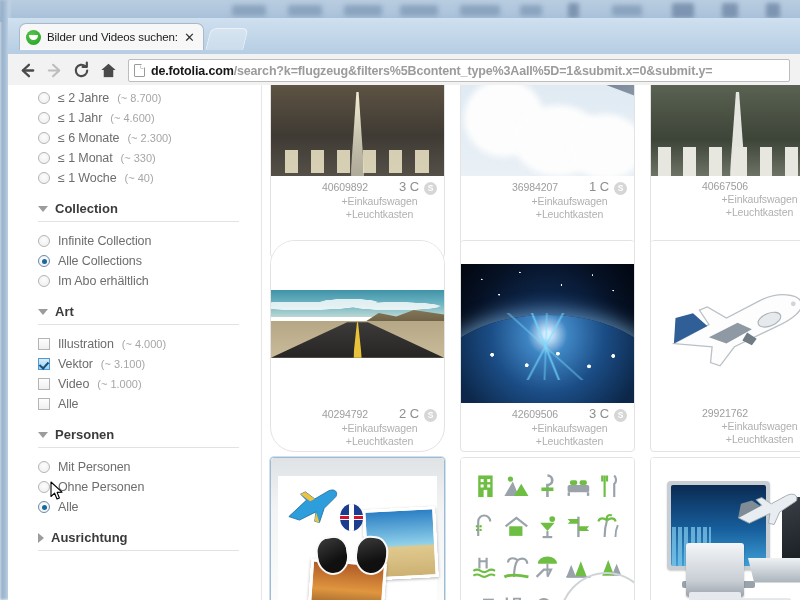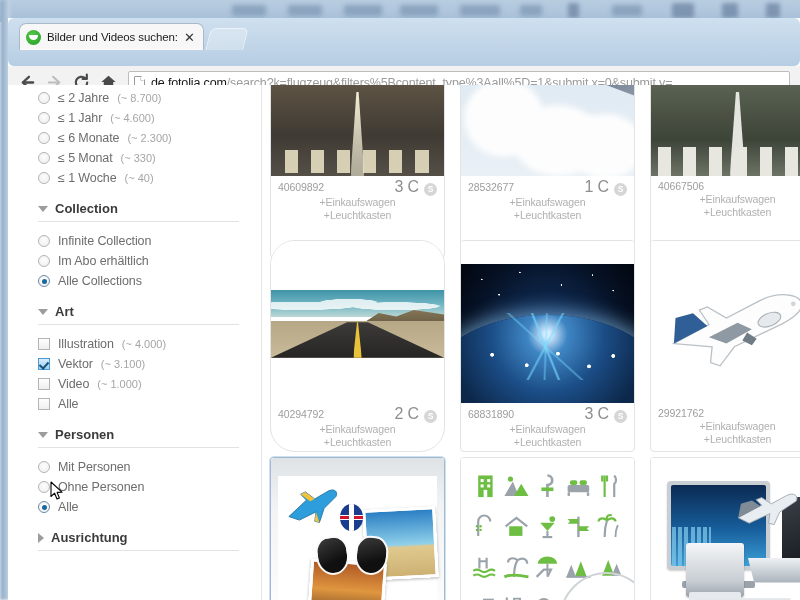--- a/index.html
+++ b/index.html
@@ -33,23 +33,22 @@
     background: linear-gradient(90deg,#8fa9c4 0%, #a8c0d7 60%, #cfdcea 100%);
     filter: blur(1.5px);
   }
 
   
   #browser {
     position: absolute; left: 8px; top: 18px; width: 792px; height: 582px;
     background: #ffffff;
   }
   #tabstrip {
-    position: relative; height: 48px;
+    position: relative; height: 36px;
     background: linear-gradient(180deg,#cfe0ef 0%, #b6cde3 100%);
-    border-radius: 6px;
   }
   #tab {
     position: absolute; left: 11px; top: 5px; width: 185px; height: 27px;
     background: #f7f7f7;
     border: 1px solid #a9b9c8;
     border-bottom: none;
     border-radius: 7px 7px 0 0;
     display: flex; align-items: center; padding: 0 6px;
     box-shadow: 0 -1px 2px rgba(255,255,255,0.7) inset;
   }
@@ -105,20 +104,21 @@
   }
   #page-icon::after {
     content:""; position:absolute; right:-1px; top:-1px;
     border-left: 4px solid transparent; border-top: 4px solid #fff;
     border-right: 0; border-bottom: 0;
     box-shadow: -1px 1px 0 -0.5px #9a9a9a;
   }
   #url-text {
     font-size: 12.5px; white-space: nowrap; color: #9b9b9b;
     letter-spacing: -0.15px;
+    font-weight: bold;
   }
   #url-text .host { color: #161616; }
 
   
   #page {
     position: absolute; left: 0; top: 67px; width: 792px; height: 515px;
     background: #ffffff; overflow: hidden;
   }
 
   
@@ -195,31 +195,31 @@
     overflow: hidden;
   }
   .cell.sel { border-color: #9fbad2; box-shadow: 0 0 0 1px #cfe0ee; }
   .thumb {
     width: 100%; height: 100%; position: relative; overflow: hidden;
     background: #ffffff;
     display: flex; align-items: center; justify-content: center;
   }
   .meta {
     font-size: 10.5px; color: #9d9d9d; padding: 4px 7px 6px 7px;
-    line-height: 13px; letter-spacing: -0.1px;
+    line-height: 13px; letter-spacing: -0.1px; margin-left: 44px;
   }
   .meta .row1 { display: flex; justify-content: space-between; align-items: center; }
   .meta .links { color: #b0b0b0; text-align: center; }
   .badge-s {
     display: inline-block; width: 13px; height: 13px; border-radius: 50%;
     background: #d6d6d6; color: #fff; font-size: 8.5px;
     text-align: center; line-height: 13px; margin-left: 5px;
     vertical-align: middle; font-weight: bold;
   }
-  .credits { color: #8e8e8e; font-size: 16px; }
+  .credits { color: #8e8e8e; font-size: 13px; }
 
   
   .art { position: absolute; left:0; top:0; width: 100%; height: 100%; }
 
   
   .rw-sunset .sky {
     position:absolute; left:0; top:0; width:100%; height:46%;
     background: linear-gradient(180deg,#6a5638 0%, #b9914f 40%, #e8c274 72%, #f4e2a8 100%);
   }
   .rw-sunset .sun {
@@ -541,46 +541,46 @@
           <span class="lbl">≤ 1 Jahr</span>
           <span class="cnt">(~ 4.600)</span>
         </div>
         <div class="opt">
           <span class="radio"></span>
           <span class="lbl">≤ 6 Monate</span>
           <span class="cnt">(~ 2.300)</span>
         </div>
         <div class="opt">
           <span class="radio"></span>
-          <span class="lbl">≤ 5 Monat</span>
+          <span class="lbl">≤ 1 Monat</span>
           <span class="cnt">(~ 330)</span>
         </div>
         <div class="opt">
           <span class="radio"></span>
           <span class="lbl">≤ 1 Woche</span>
           <span class="cnt">(~ 40)</span>
         </div>
       </div>
 
       <div class="facet-title">
         <span class="caret-down"></span>
         <span>Collection</span>
       </div>
       <div>
         <div class="opt">
           <span class="radio"></span>
           <span class="lbl">Infinite Collection</span>
         </div>
         <div class="opt">
+          <span class="radio sel"></span>
+          <span class="lbl">Alle Collections</span>
+        </div>
+        <div class="opt">
           <span class="radio"></span>
           <span class="lbl">Im Abo erhältlich</span>
-        </div>
-        <div class="opt">
-          <span class="radio sel"></span>
-          <span class="lbl">Alle Collections</span>
         </div>
       </div>
 
       <div class="facet-title">
         <span class="caret-down"></span>
         <span>Art</span>
       </div>
       <div>
         <div class="opt">
           <span class="check"></span>
@@ -664,21 +664,21 @@
           <div class="art wingclouds">
             <div class="sky"></div>
               <div class="wing"></div>
             <div class="cloudA"></div>
               <div class="cloudB"></div>
               <div class="cloudC"></div>
           </div>
         </div>
         <div class="meta">
           <div class="row1">
-            <span>28532677</span>
+            <span>36984207</span>
             <span><span class="credits">1 C</span><span class="badge-s">S</span></span>
           </div>
           <div class="links">+Einkaufswagen</div>
           <div class="links">+Leuchtkasten</div>
         </div>
       </div>
 
       <div class="cell" style="left:388px; top:-72px; height:245px;">
         <div class="thumb" style="height:162px;">
           <div class="art rw-day">
@@ -729,21 +729,21 @@
               <div class="space"></div>
                 <div class="stars"></div>
                 <div class="horizon"></div>
               <div class="net"></div>
                 <div class="dots"></div>
             </div>
           </div>
         </div>
         <div class="meta">
           <div class="row1">
-            <span>68831890</span>
+            <span>42609506</span>
             <span><span class="credits">3 C</span><span class="badge-s">S</span></span>
           </div>
           <div class="links">+Einkaufswagen</div>
           <div class="links">+Leuchtkasten</div>
         </div>
       </div>
 
       <div class="cell" style="left:388px; top:155px; height:212px;">
         <div class="thumb" style="height:162px;">
           <div class="art jet">

